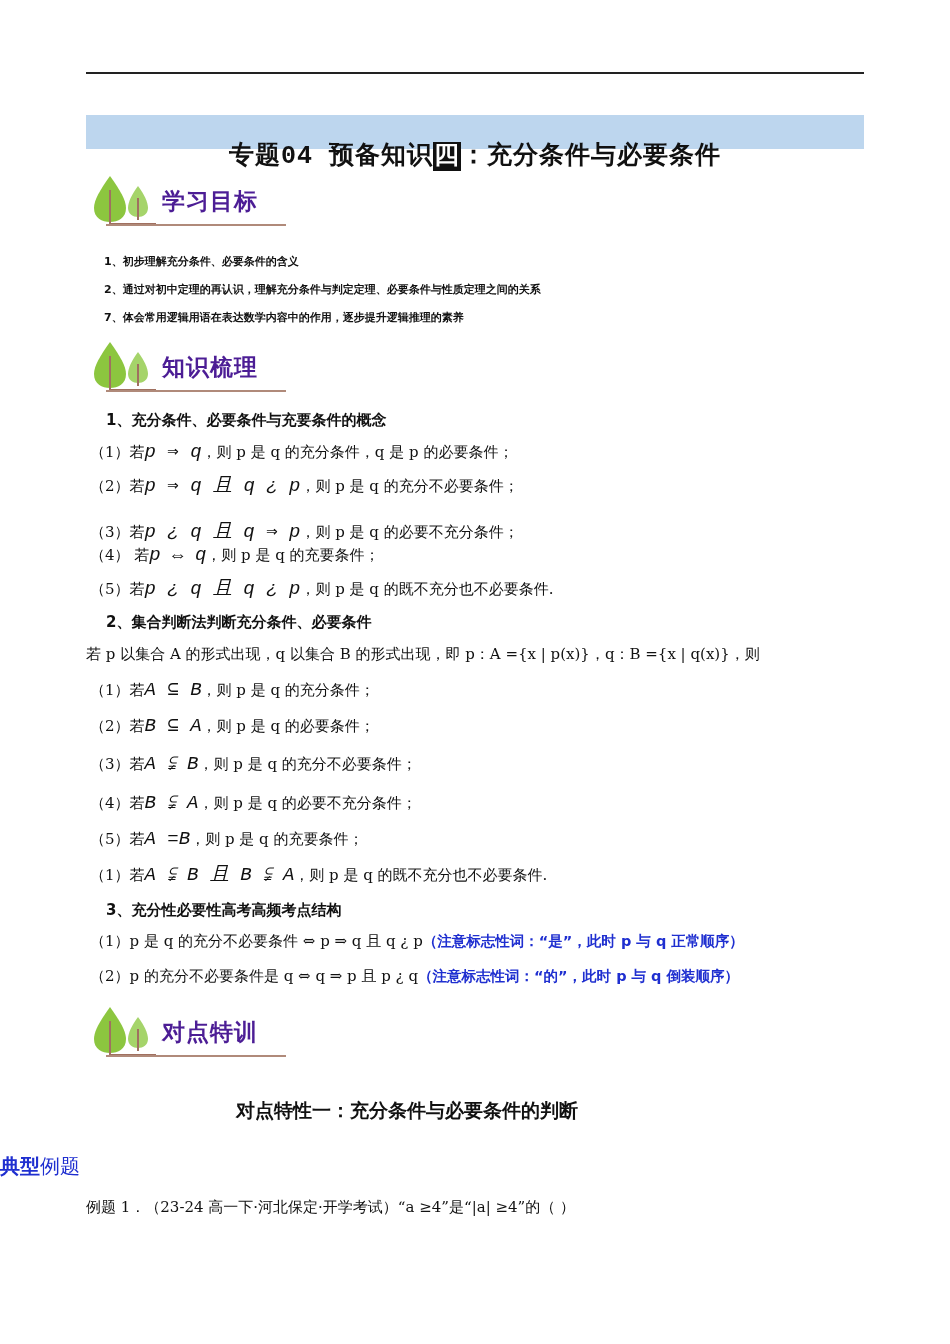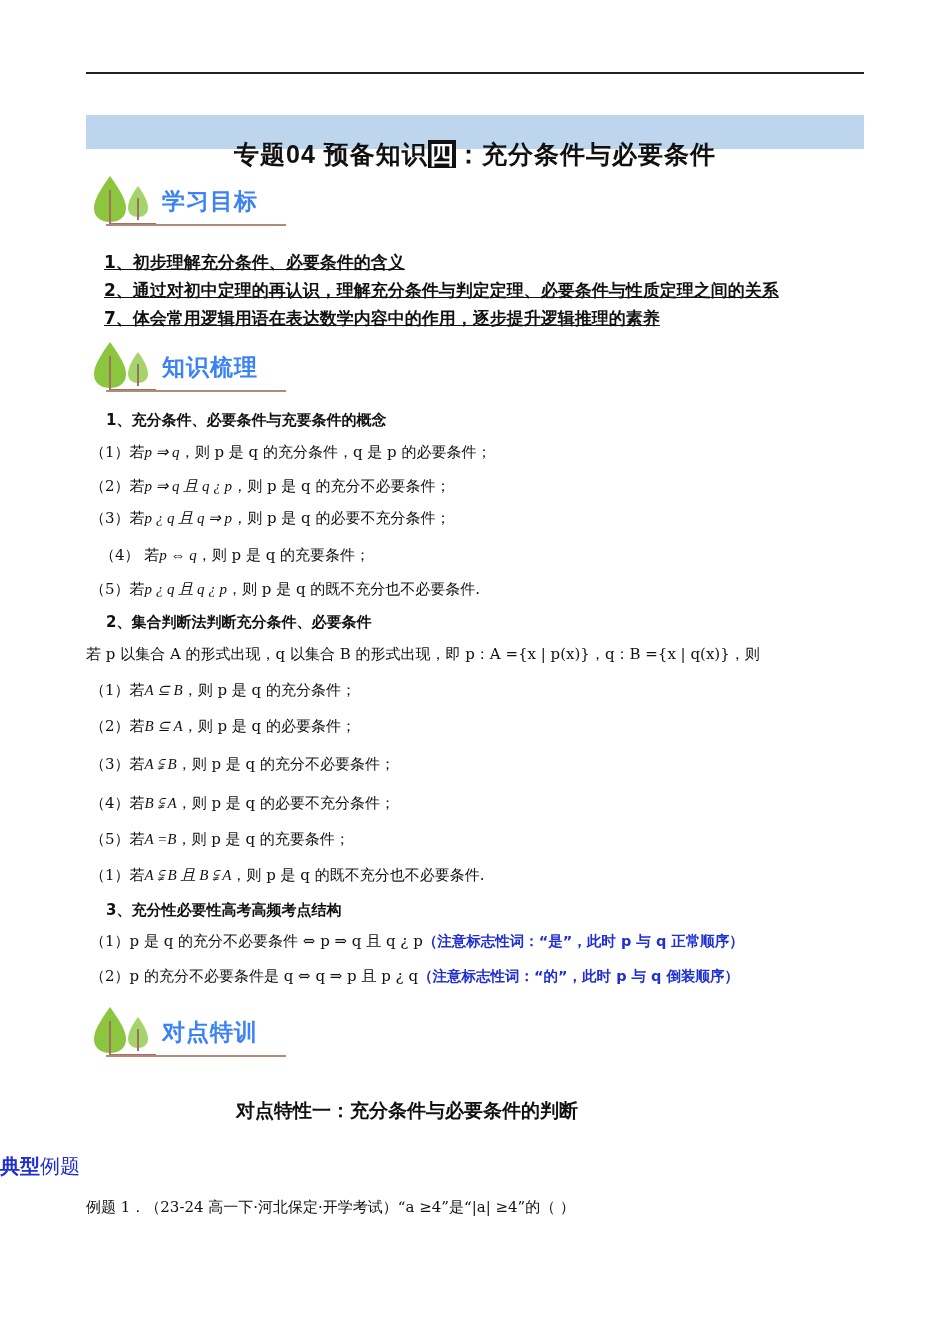--- a/index.html
+++ b/index.html
@@ -1,29 +1,29 @@
 <!DOCTYPE html>
 <html><head>
 <meta charset="utf-8">
 <style>
   html, body { margin: 0; padding: 0; background: #ffffff; }
   body { width: 950px; height: 1344px; position: relative; font-family: "DejaVu Serif", "Liberation Serif", serif; color: #111; overflow: hidden; }
   .abs { position: absolute; }
   .top-rule { left: 86px; top: 72px; width: 778px; height: 0; border-top: 2px solid #222; }
   .title-bar { left: 86px; top: 115px; width: 778px; height: 34px; background: #bdd6ee; display: flex; align-items: center; justify-content: center; }
-  .title-text { font-family: Liberation Sans, sans-serif; font-weight: bold; font-size: 25px; letter-spacing: 1px; color: #111; margin-top: 44px; }
+  .title-text { font-family: Liberation Mono, monospace; font-weight: bold; font-size: 25px; letter-spacing: 1px; color: #111; margin-top: 44px; }
   .title-text .boxed { background: #111; color: #fff; padding: 0 1px; }
   .sec-head { left: 90px; width: 200px; height: 56px; }
   .sec-head .trees { position: absolute; left: 0; top: 0; width: 66px; height: 56px; }
-  .sec-head .label { position: absolute; left: 72px; top: 14px; font-family: "DejaVu Sans", "Liberation Sans", sans-serif; font-weight: bold; font-size: 23px; color: #3b82f6; letter-spacing: 1px; }
+  .sec-head .label { position: absolute; left: 72px; top: 14px; font-family: "DejaVu Sans", "Liberation Sans", sans-serif; font-weight: bold; font-size: 23px; color: #4c1d95; letter-spacing: 1px; }
   .sec-head .uline { position: absolute; left: 16px; top: 52px; width: 180px; height: 2px; background: #b08a7a; }
   .line { font-size: 15px; line-height: 20px; white-space: nowrap; }
   .bold { font-family: "DejaVu Sans", "Liberation Sans", sans-serif; font-weight: bold; font-size: 15px; margin-left: 20px; }
-  .goal { font-family: "DejaVu Sans", "Liberation Sans", sans-serif; font-weight: bold; font-size: 17px; text-decoration: underline; }
-  .m { font-family: Liberation Serif, serif; font-style: italic; font-size: 15px; }
+  .goal { font-family: "DejaVu Sans", "Liberation Sans", sans-serif; font-weight: bold; font-size: 11px; }
+  .m { font-family: Liberation Mono, monospace; font-style: italic; font-size: 19px; }
   .blue { color: #1f2fd0; font-family: "DejaVu Sans", "Liberation Sans", sans-serif; font-weight: bold; font-size: 14.5px; }
   .center-head { left: 0; width: 814px; text-align: center; font-family: "DejaVu Sans", "Liberation Sans", sans-serif; font-weight: bold; font-size: 19px; }
   .typical { left: 0; width: 950px; text-align: left; font-family: "DejaVu Sans", "Liberation Sans", sans-serif; font-size: 20px; color: #1f2fd0; }
   .typical b { font-weight: 900; }
 </style>
 </head>
 <body>
 
 <svg width="0" height="0" style="position:absolute">
   <defs>
@@ -60,22 +60,22 @@
       <use href="#trees"></use>
     </svg>
   <span class="label">知识梳理</span>
   <div class="uline"></div>
 </div>
 
 <div class="abs line bold" style="left:86px; top:410px;">1、充分条件、必要条件与充要条件的概念</div>
 
 <div class="abs line" style="left:90px; top:442px;"><span>（1）若</span><span class="m">p ⇒ q</span><span>，则 p 是 q 的充分条件，q 是 p 的必要条件；</span></div>
 <div class="abs line" style="left:90px; top:476px;"><span>（2）若</span><span class="m">p ⇒ q 且 q ¿  p</span><span>，则 p 是 q 的充分不必要条件；</span></div>
-<div class="abs line" style="left:90px; top:508px;text-align:right;"><span>（3）若</span><span class="m">p ¿  q 且 q ⇒ p</span><span>，则 p 是 q 的必要不充分条件；</span></div>
-<div class="abs line" style="left:100px; top:545px;"><span>（4）  若</span><span class="m">p ⇔ q</span><span>，则 p 是 q 的充要条件；</span></div>
+<div class="abs line" style="left:90px; top:522px;text-align:right;"><span>（3）若</span><span class="m">p ¿  q 且 q ⇒ p</span><span>，则 p 是 q 的必要不充分条件；</span></div>
+<div class="abs line" style="left:90px; top:545px;"><span>（4）  若</span><span class="m">p ⇔ q</span><span>，则 p 是 q 的充要条件；</span></div>
 <div class="abs line" style="left:90px; top:579px;"><span>（5）若</span><span class="m">p ¿  q 且 q ¿  p</span><span>，则 p 是 q 的既不充分也不必要条件.</span></div>
 
 <div class="abs line bold" style="left:86px; top:612px;">2、集合判断法判断充分条件、必要条件</div>
 <div class="abs line" style="left:86px; top:644px;">若 p 以集合 A 的形式出现，q 以集合 B 的形式出现，即 p：A ={x | p(x)}，q：B ={x | q(x)}，则</div>
 
 <div class="abs line" style="left:90px; top:680px;"><span>（1）若</span><span class="m">A ⊆ B</span><span>，则 p 是 q 的充分条件；</span></div>
 <div class="abs line" style="left:90px; top:716px;text-align:right;"><span>（2）若</span><span class="m">B ⊆ A</span><span>，则 p 是 q 的必要条件；</span></div>
 <div class="abs line" style="left:90px; top:754px;"><span>（3）若</span><span class="m">A ⫋ B</span><span>，则 p 是 q 的充分不必要条件；</span></div>
 <div class="abs line" style="left:90px; top:793px;"><span>（4）若</span><span class="m">B ⫋ A</span><span>，则 p 是 q 的必要不充分条件；</span></div>
 <div class="abs line" style="left:90px; top:829px;"><span>（5）若</span><span class="m">A =B</span><span>，则 p 是 q 的充要条件；</span></div>

